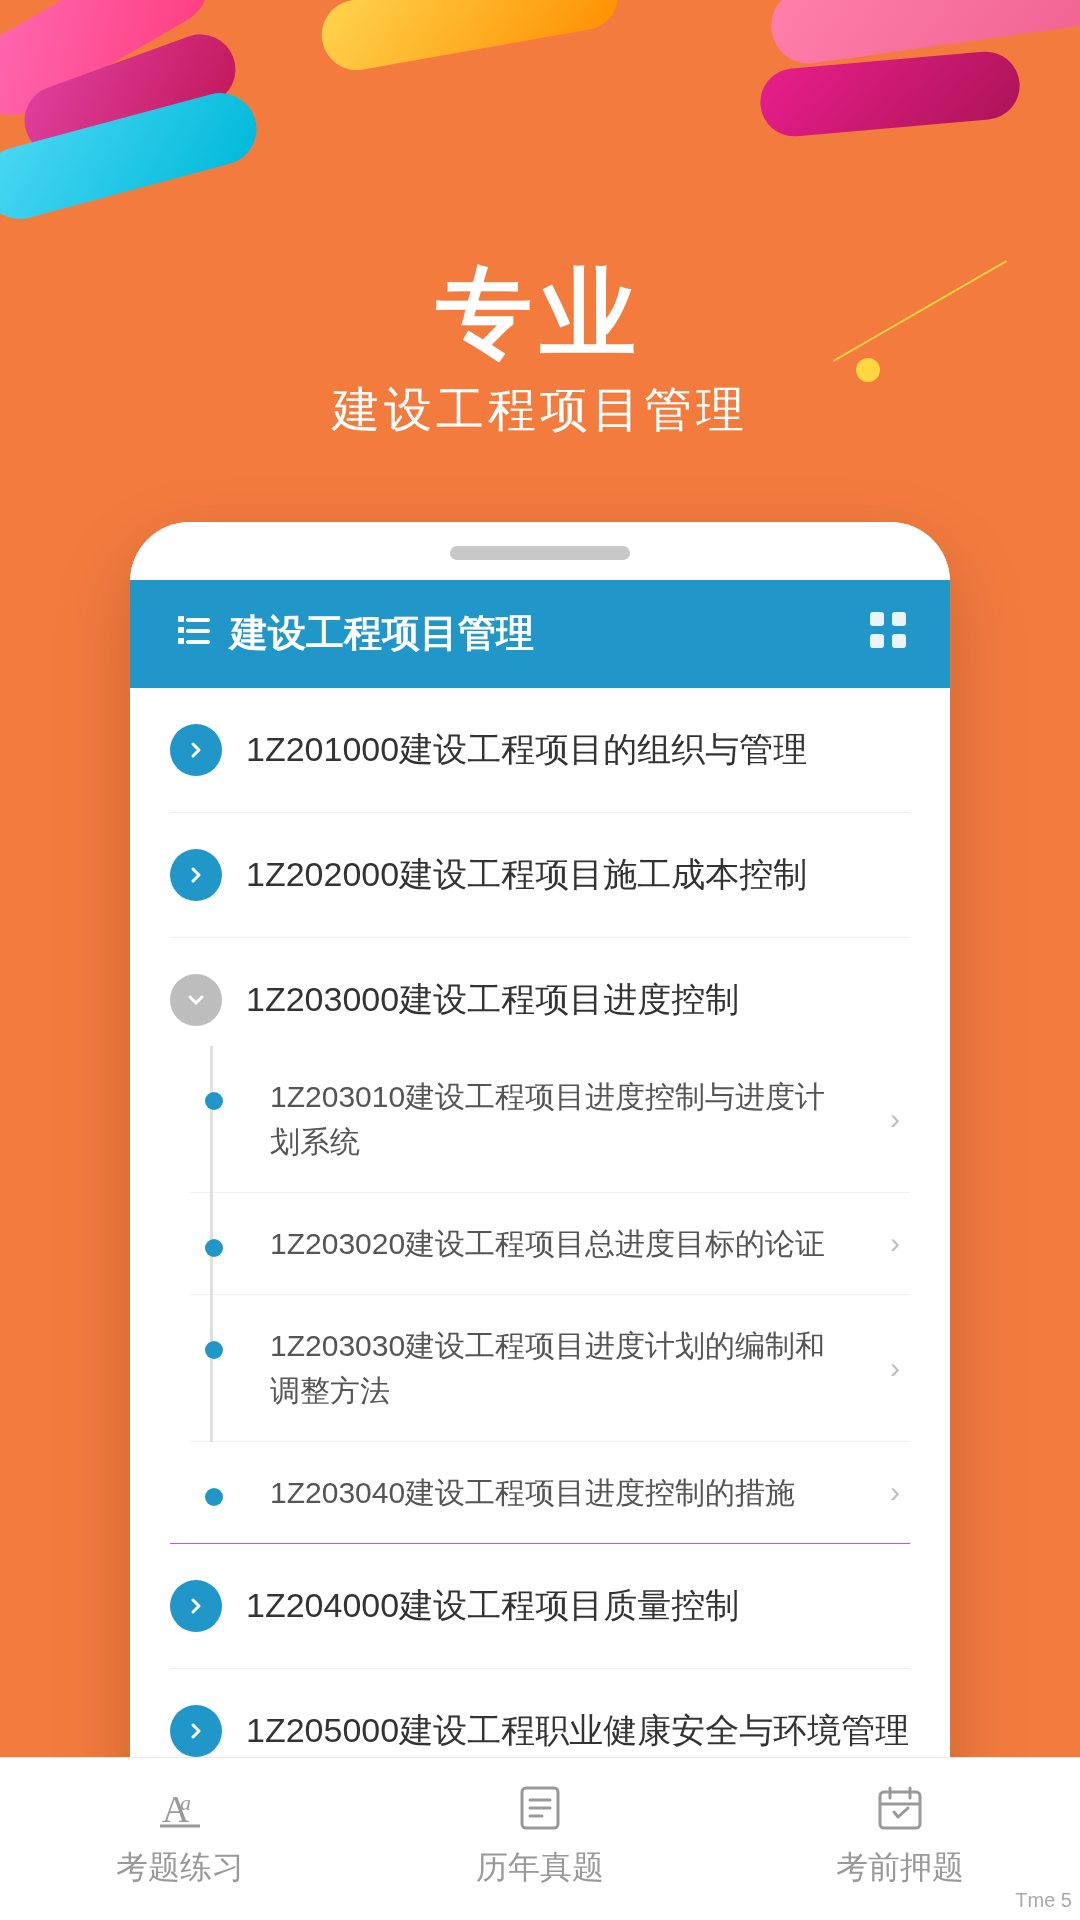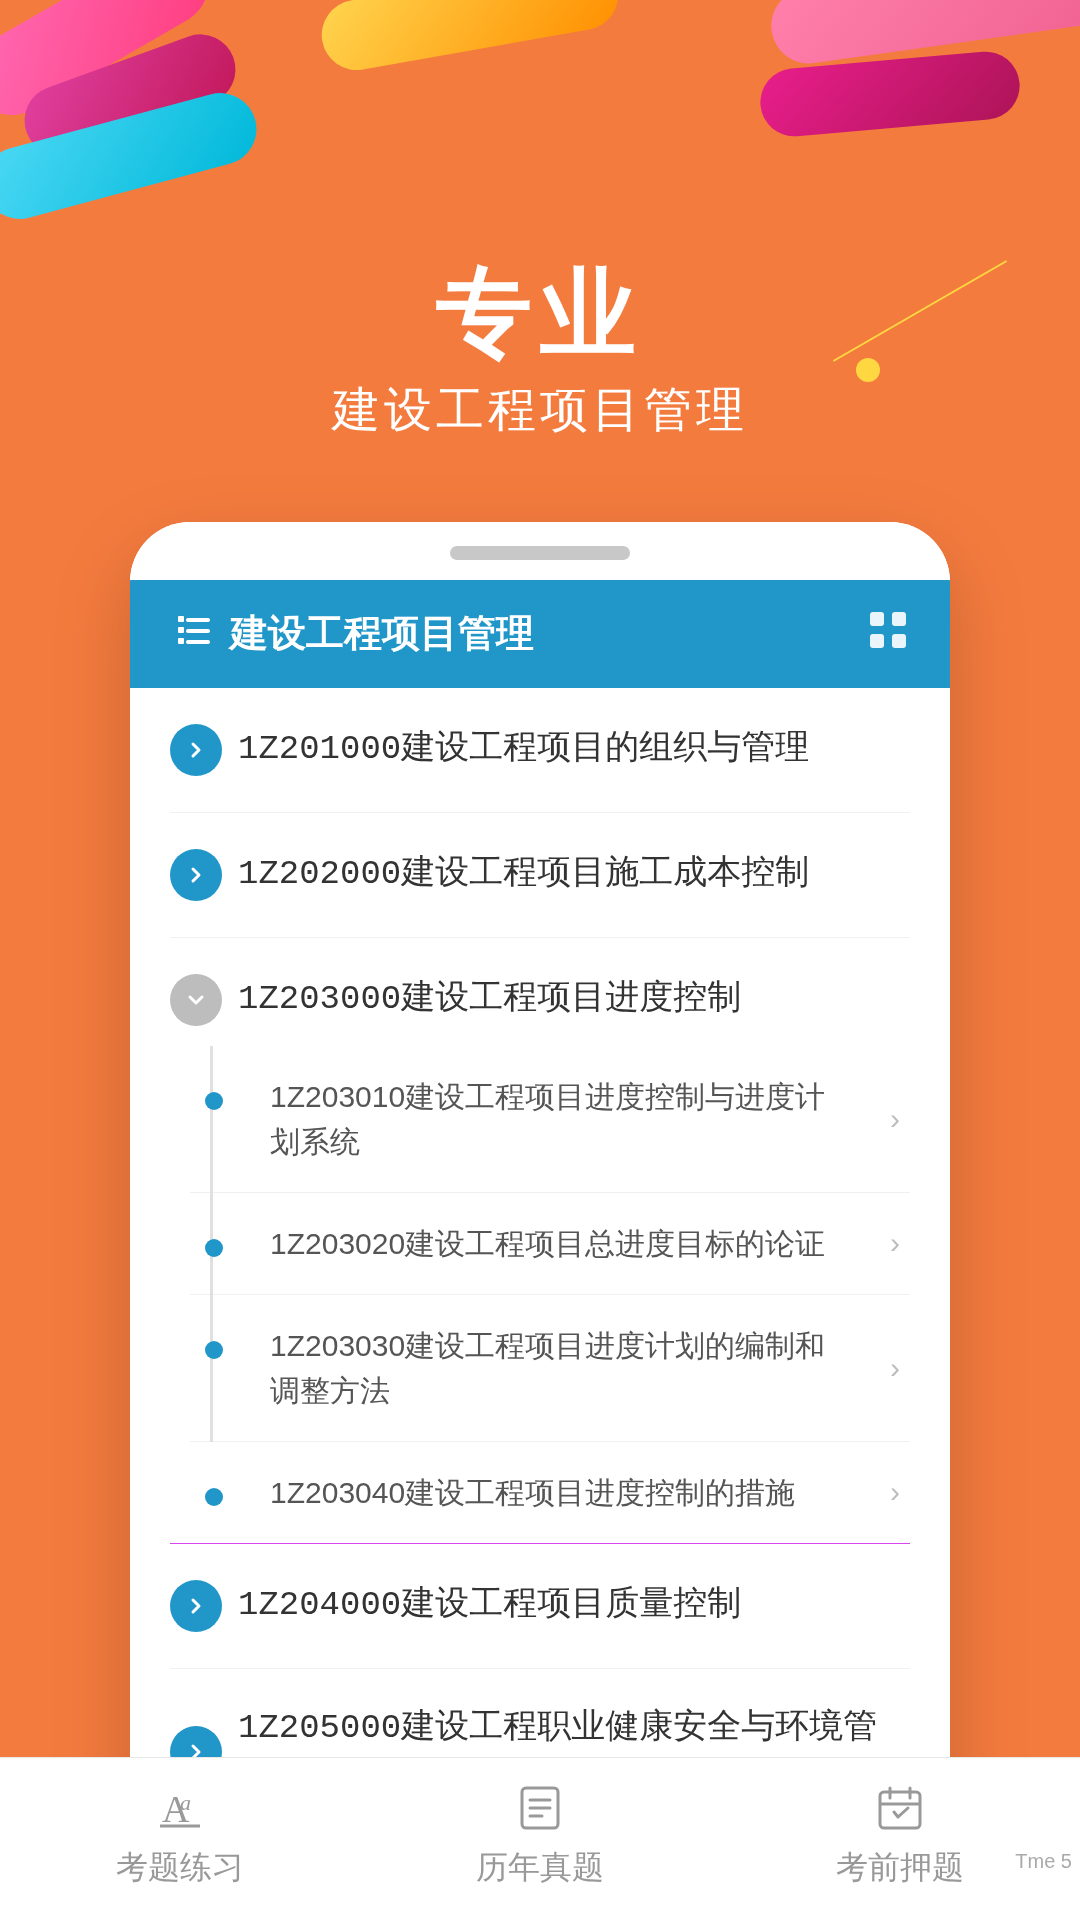--- a/index.html
+++ b/index.html
@@ -160,23 +160,22 @@
     
     .menu-list {
       padding: 0 40px;
     }
 
     .menu-item-top {
       display: flex;
       align-items: center;
       padding: 36px 0;
       border-bottom: 1px solid #F0F0F0;
-      gap: 16px;
+      gap: 24px;
       cursor: pointer;
-      font-family: Liberation Mono, monospace;
     }
     .menu-item-top:last-child {
       border-bottom: none;
     }
 
     .chevron-circle {
       width: 52px; height: 52px;
       border-radius: 50%;
       background: #2196C9;
       display: flex;
@@ -477,15 +476,15 @@
         <line x1="6" y1="22" x2="46" y2="22" stroke="#999" stroke-width="3"></line>
         <polyline points="20,30 24,35 34,26" stroke="#999" stroke-width="3" stroke-linecap="round" stroke-linejoin="round"></polyline>
       </svg>
     </div>
     <span class="tab-label">考前押题</span>
   </div>
 
 
 </div>
 
-<div style="position: fixed; bottom: 16px; right: 0; width: 110px; height: 85px; display: flex; align-items: center; justify-content: flex-end; padding: 8px; z-index: 200;">
+<div style="position: fixed; bottom: 0; right: 0; width: 110px; height: 85px; display: flex; align-items: flex-end; justify-content: flex-end; padding: 8px; z-index: 200;">
   <span style="font-size: 20px; color: #aaa;">Tme 5</span>
 </div>
 
 </body></html>

